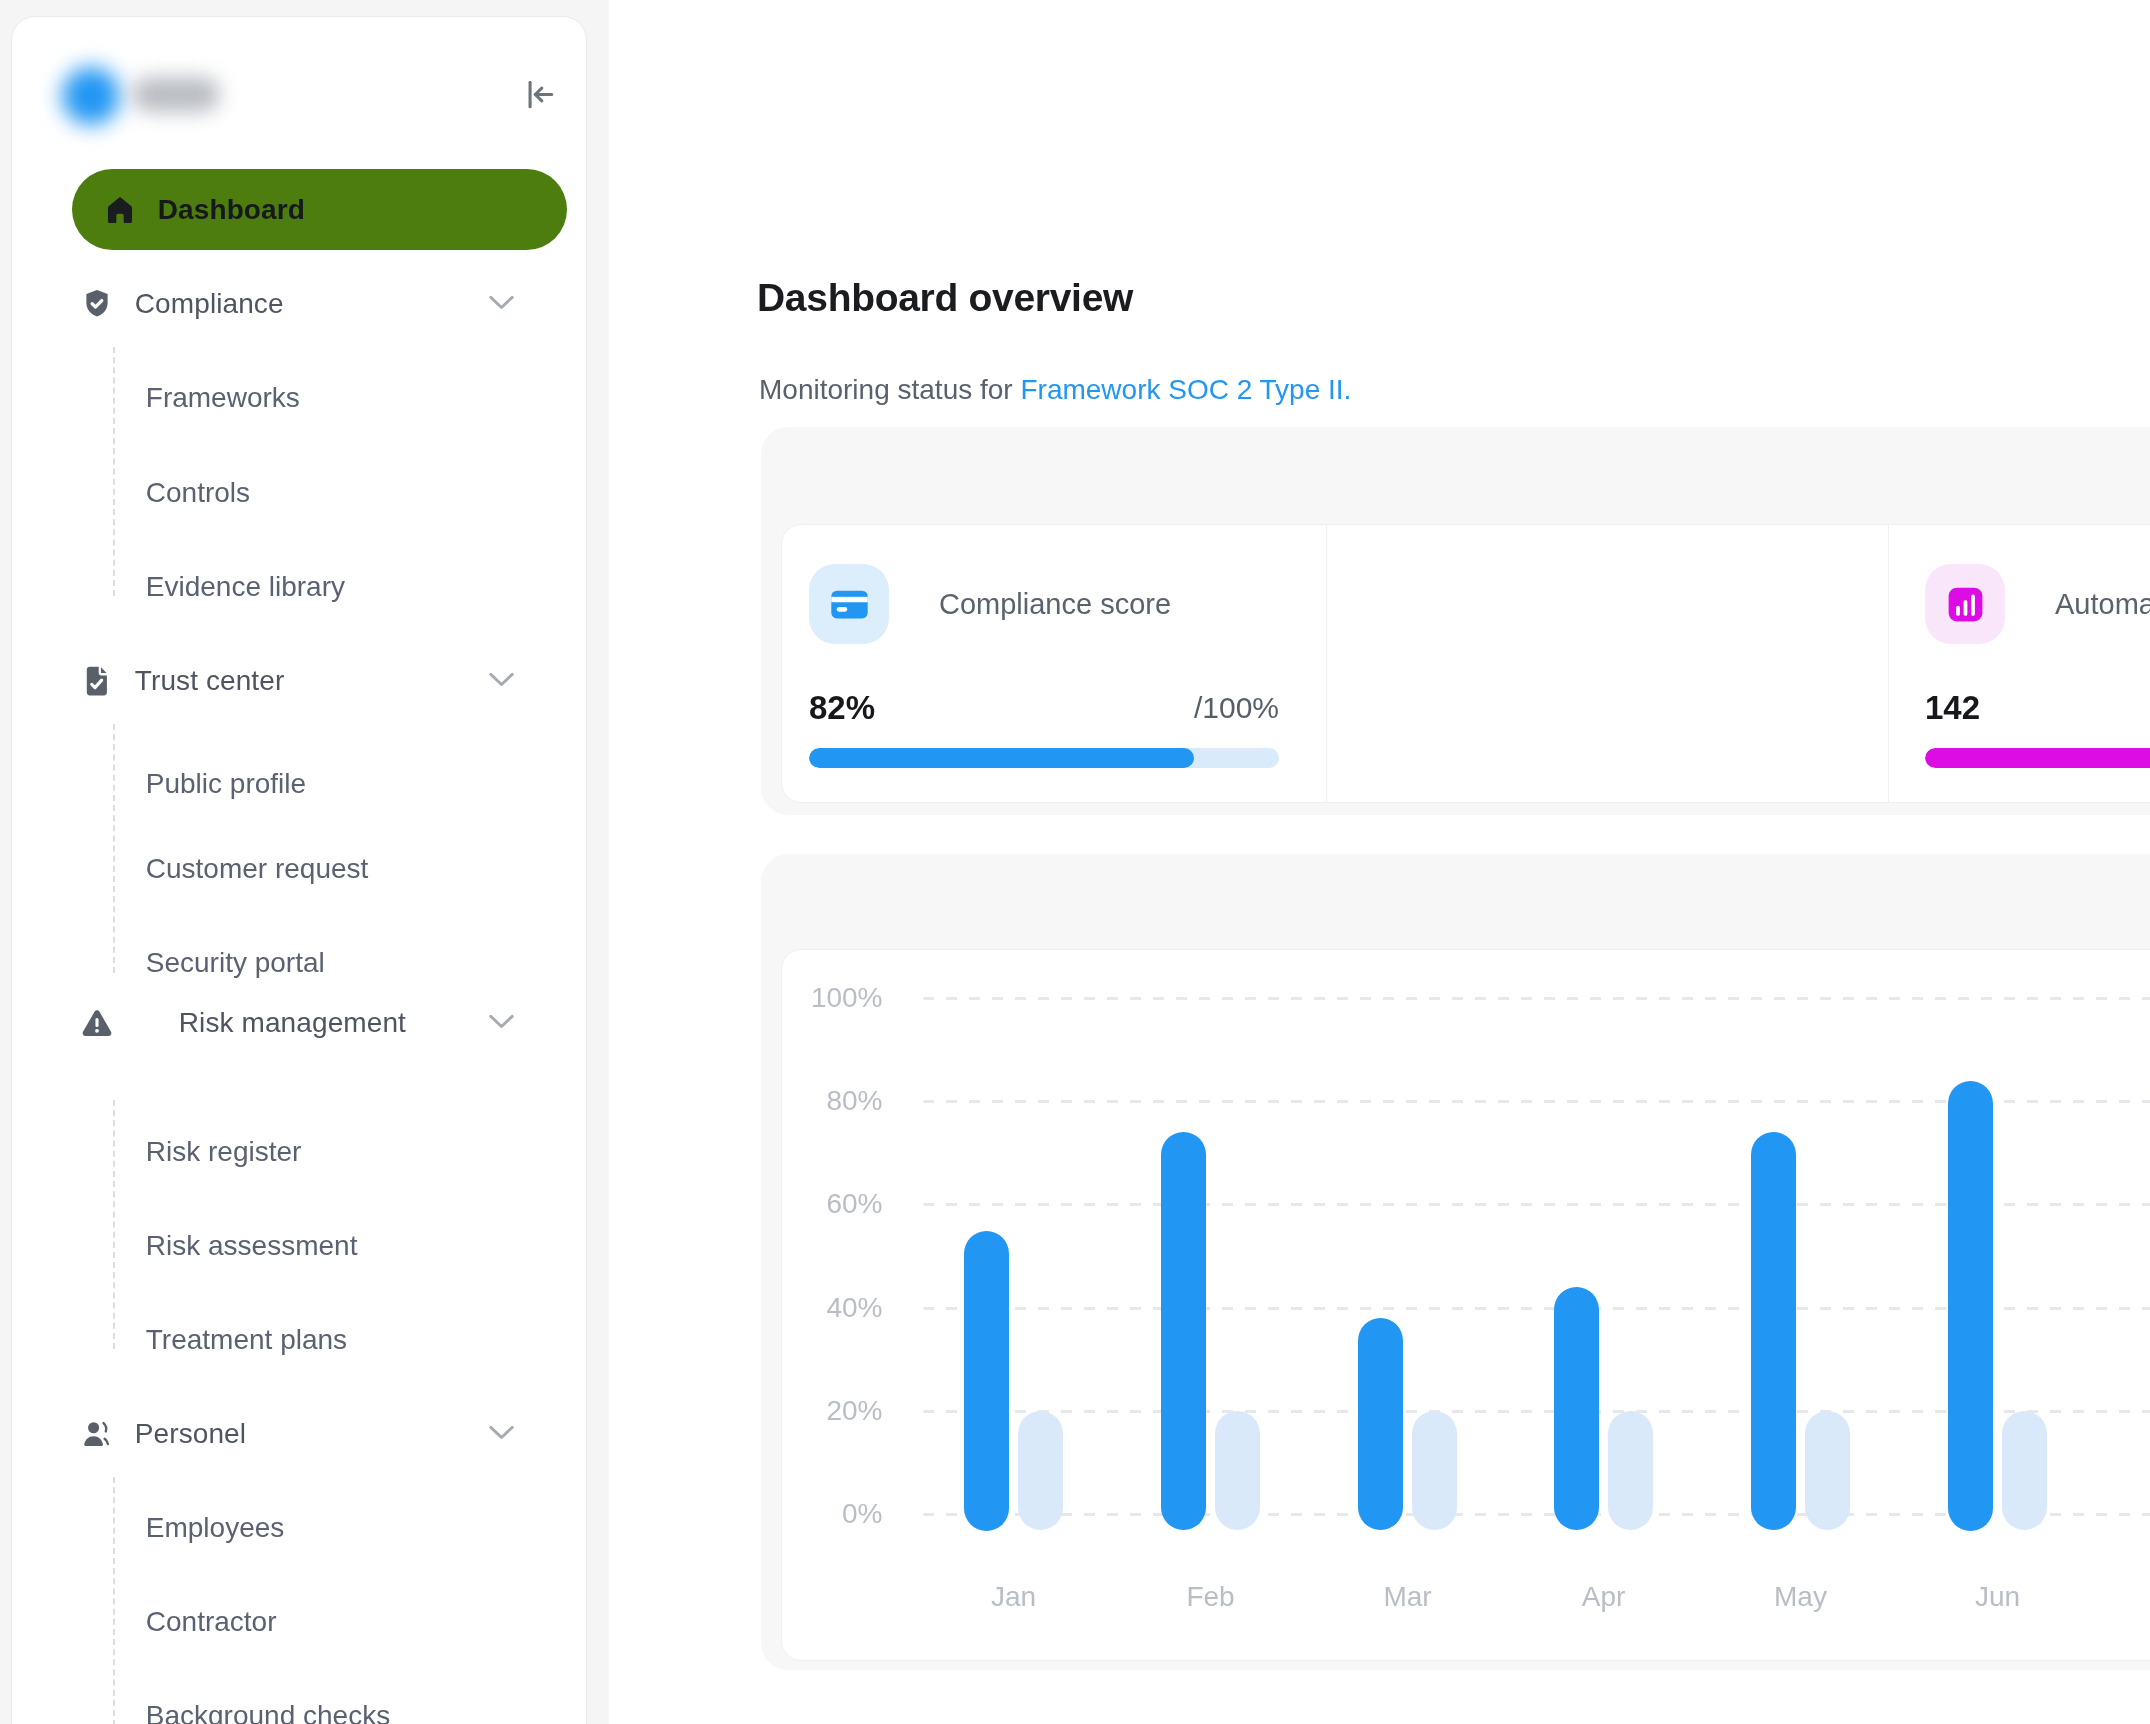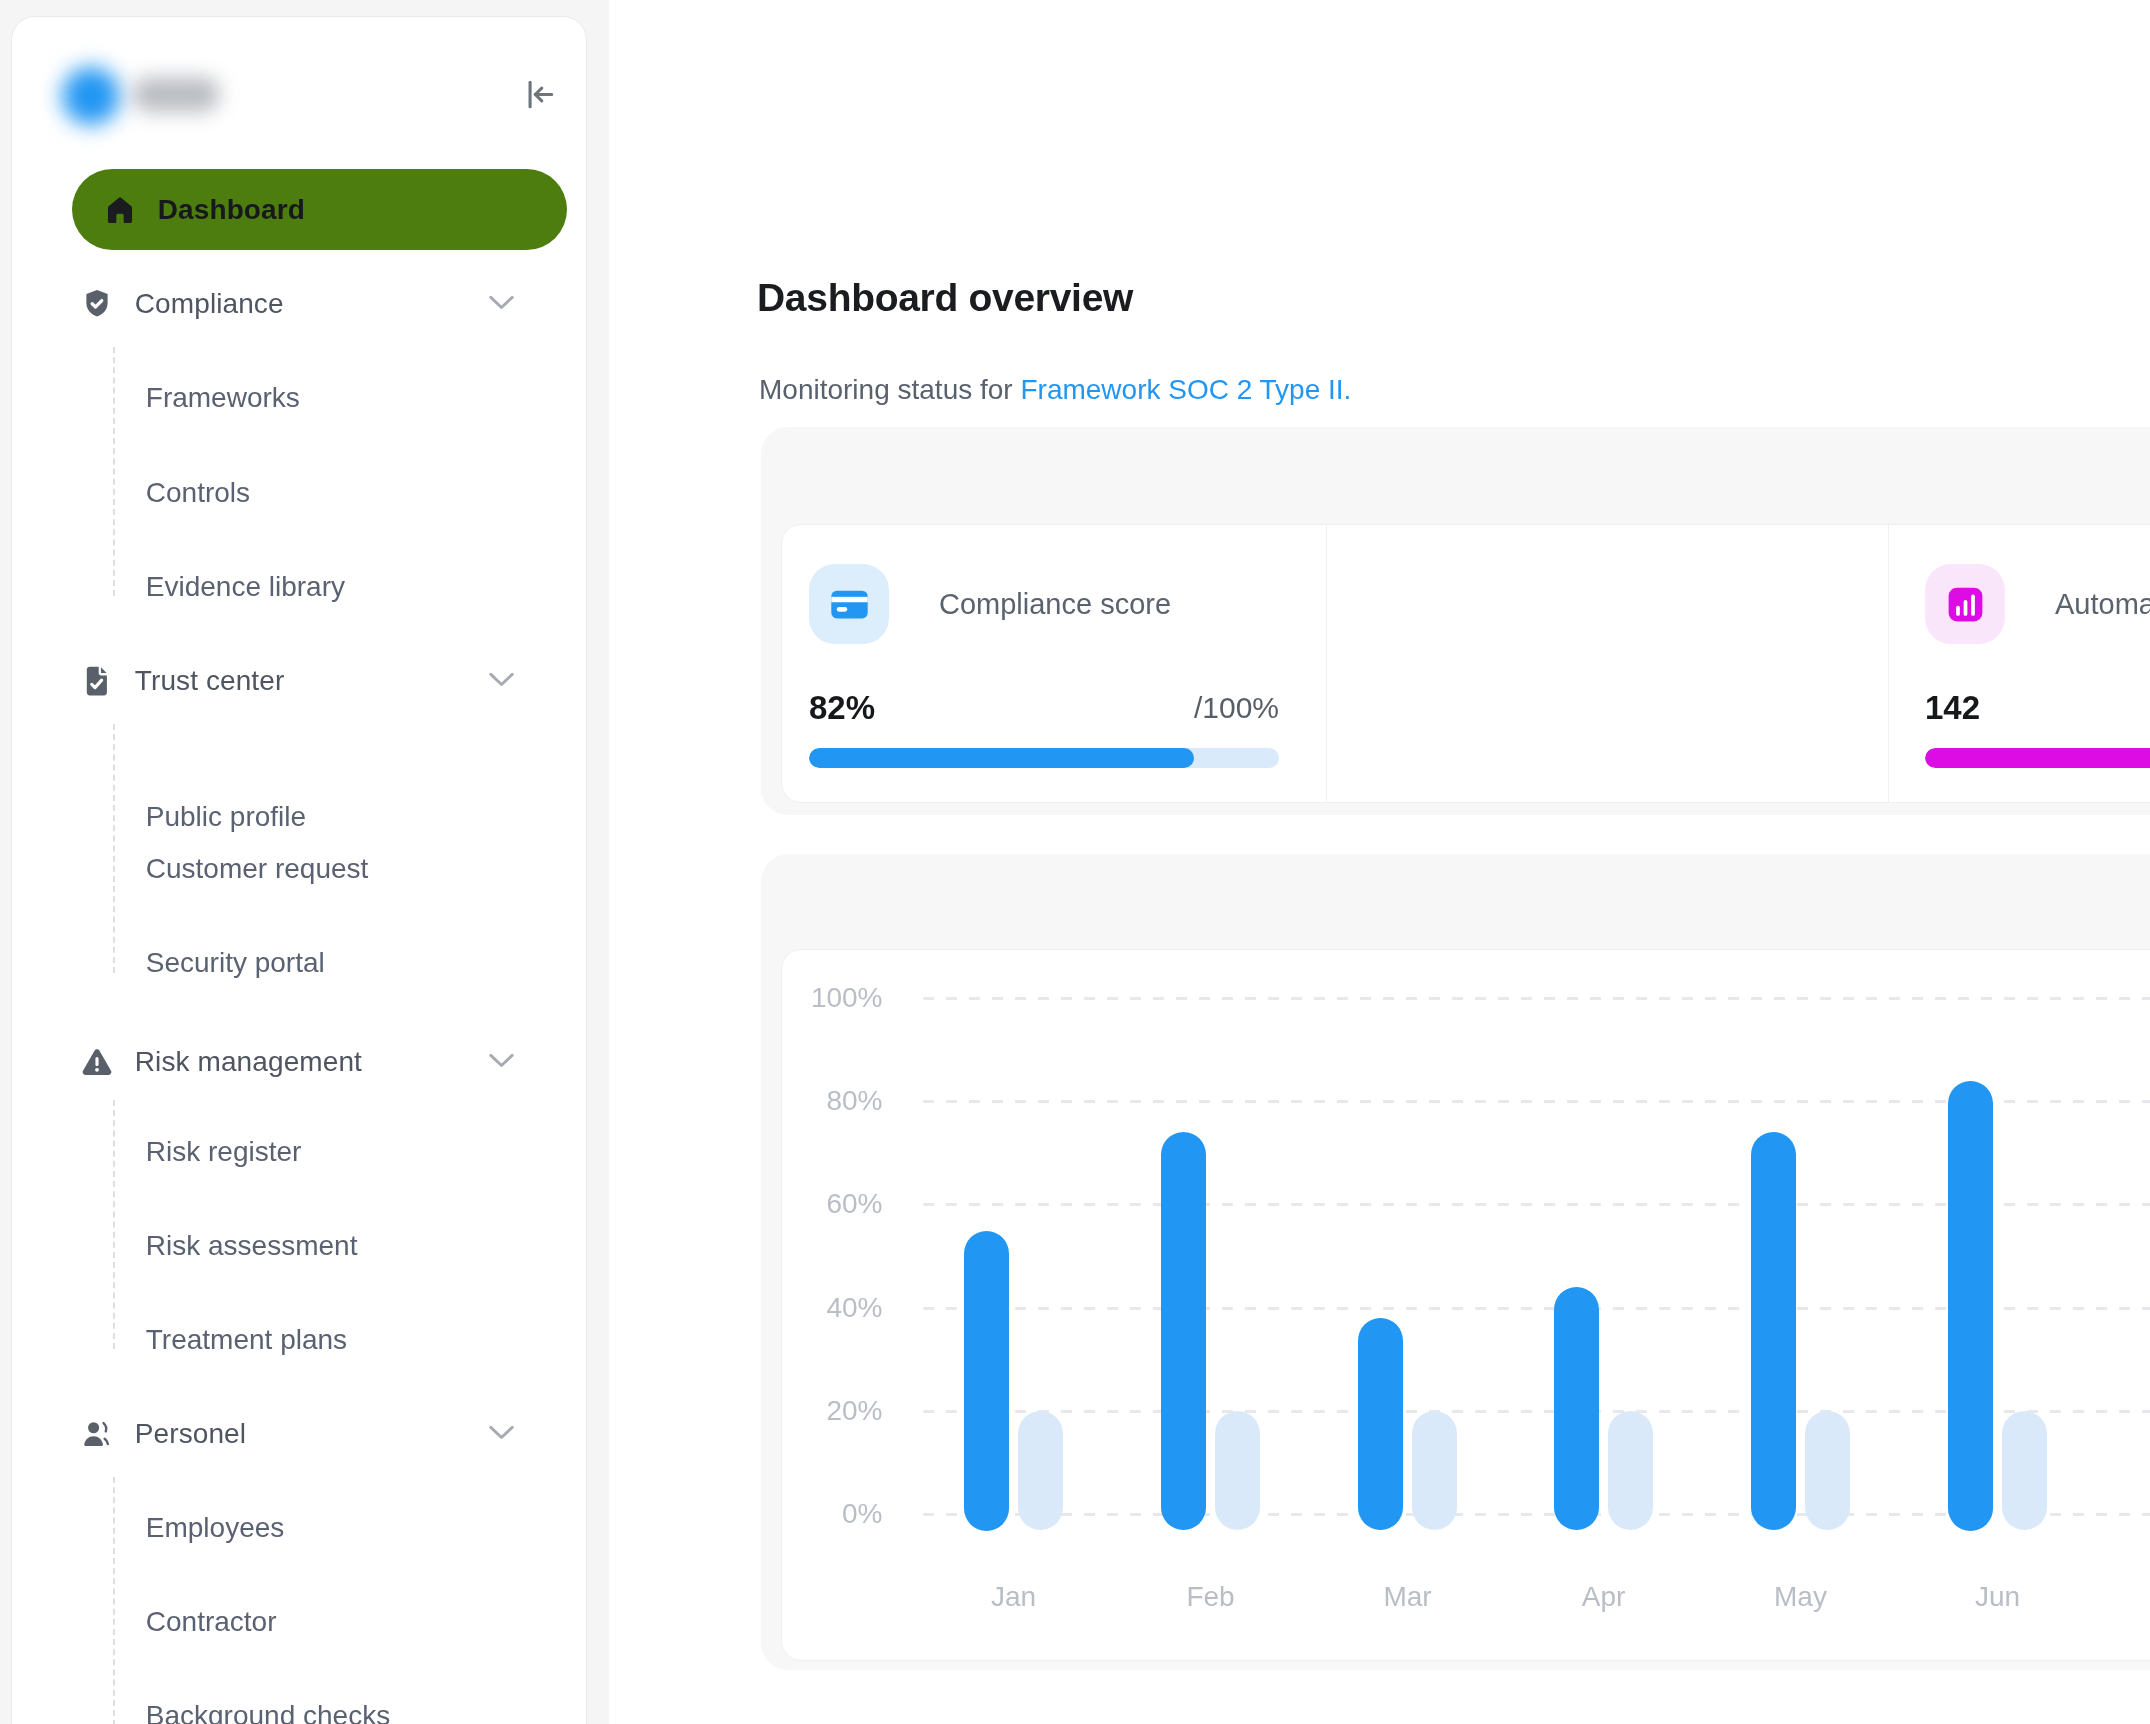--- a/index.html
+++ b/index.html
@@ -139,31 +139,31 @@
               <path fill="#5A6069" d="M7 2h6.2v4.3c0 1 .8 1.8 1.8 1.8H19V20a2.2 2.2 0 0 1-2.2 2.2H7A2.2 2.2 0 0 1 4.8 20V4.2A2.2 2.2 0 0 1 7 2z"></path>
               <path fill="#5A6069" d="M14.8 2.3 18.8 6.4h-4z"></path>
               <polyline points="8.3 14.4 10.6 16.7 15.3 11.4" fill="none" stroke="#fff" stroke-width="2.2" stroke-linecap="round" stroke-linejoin="round"></polyline>
             </svg>
           </span>
           <span class="nav-label">Trust center</span>
           <span class="nav-chevron"><svg width="27" height="16" viewBox="0 0 24 14" fill="none" stroke="#A6ABB3" stroke-width="2.6" stroke-linecap="round" stroke-linejoin="round">
               <path d="M2.5 2 12 11 21.5 2"></path>
             </svg></span>
         </div>
-        <div class="nav-row" style="top: 759px;">
+        <div class="nav-row" style="top: 726px;">
           <span class="nav-sub-label">Public profile</span>
         </div>
         <div class="nav-row" style="top: 811px;">
           <span class="nav-sub-label">Customer request</span>
         </div>
         <div class="nav-row" style="top: 905px;">
           <span class="nav-sub-label">Security portal</span>
         </div>
         <div class="dash-line" style="top: 707px; height: 249px;"></div>
-        <div class="nav-row" style="top: 1004px;">
+        <div class="nav-row" style="top: 965px; gap: 44px;">
           <span class="nav-icon">
             <svg width="34" height="34" viewBox="0 0 24 24">
               <path fill="#5A6069" d="M12 3c.75 0 1.4.38 1.78 1.03l8.1 14.2c.74 1.3-.2 2.92-1.78 2.92H3.9c-1.58 0-2.52-1.62-1.78-2.92l8.1-14.2A2.04 2.04 0 0 1 12 3z"></path>
               <rect x="10.9" y="8.4" width="2.2" height="6.4" rx="1.1" fill="#fff"></rect>
               <circle cx="12" cy="17.5" r="1.35" fill="#fff"></circle>
             </svg>
           </span>
           <span class="nav-label">Risk management</span>
           <span class="nav-chevron"><svg width="27" height="16" viewBox="0 0 24 14" fill="none" stroke="#A6ABB3" stroke-width="2.6" stroke-linecap="round" stroke-linejoin="round">
               <path d="M2.5 2 12 11 21.5 2"></path>

